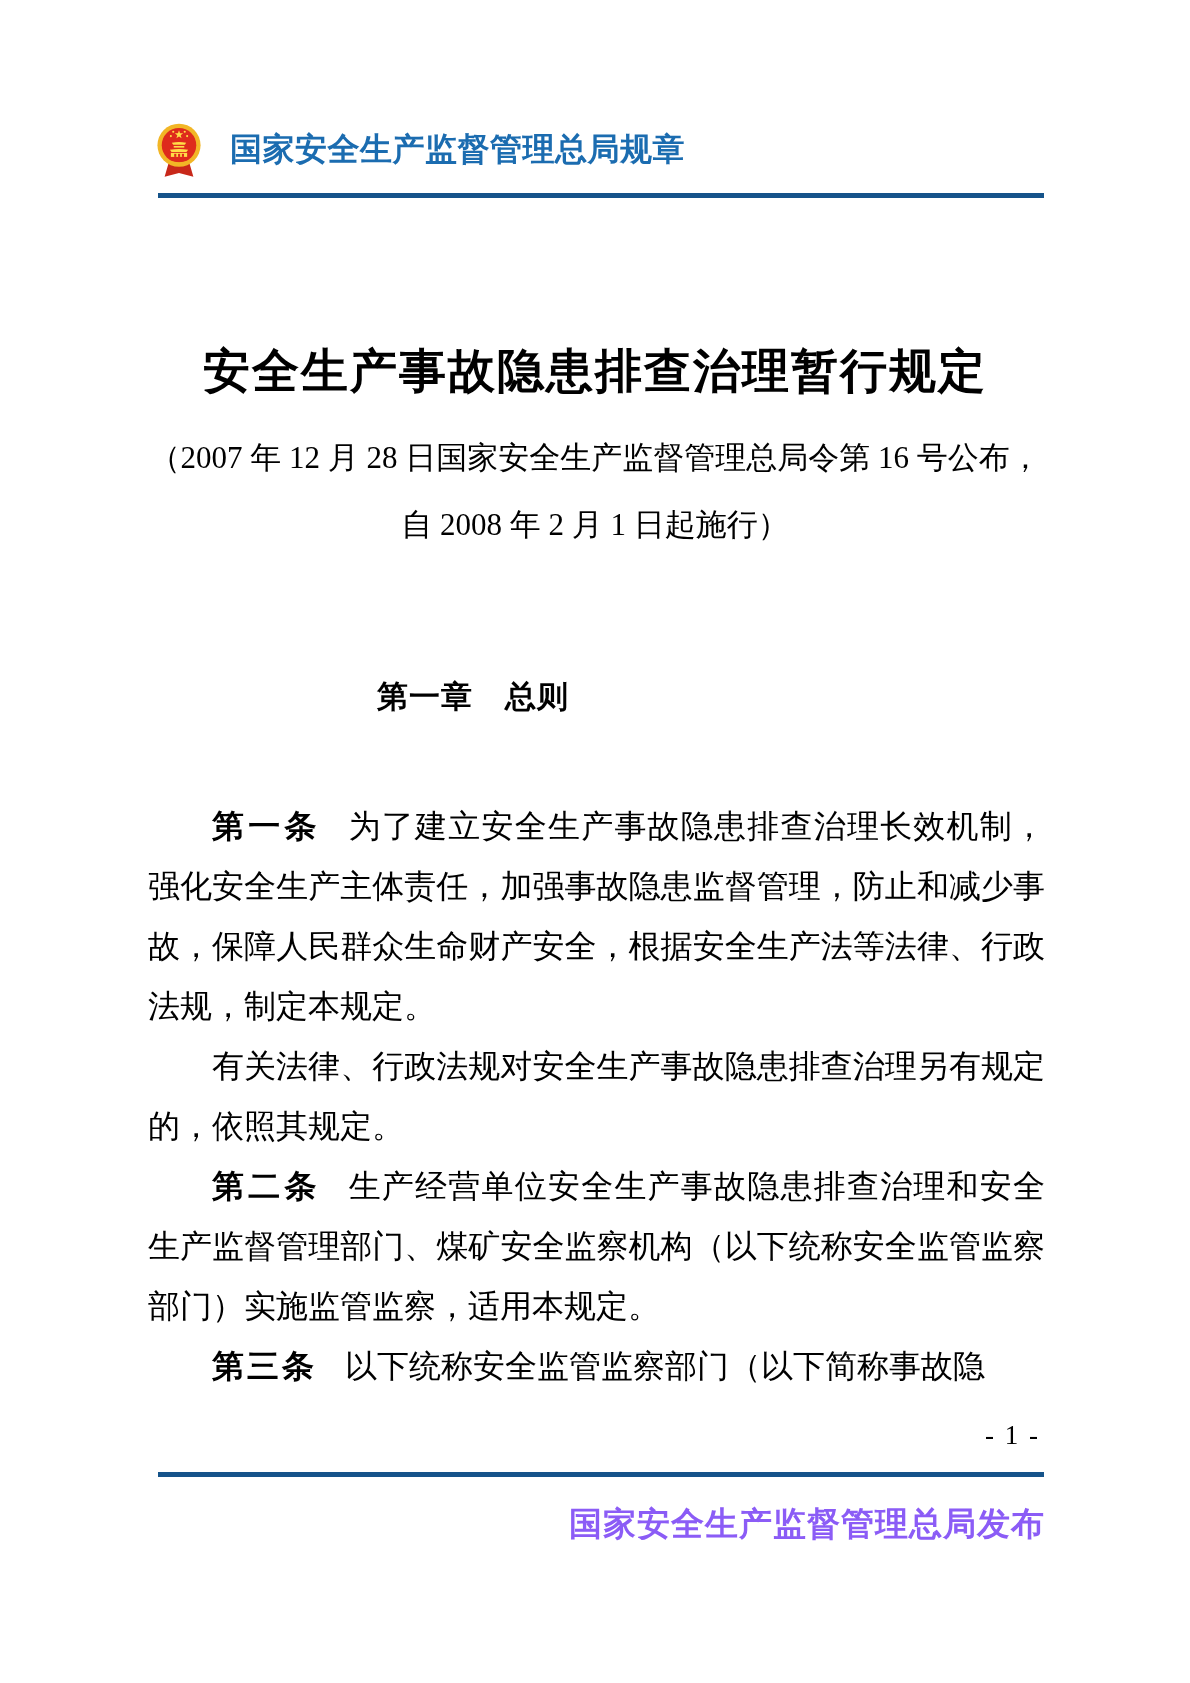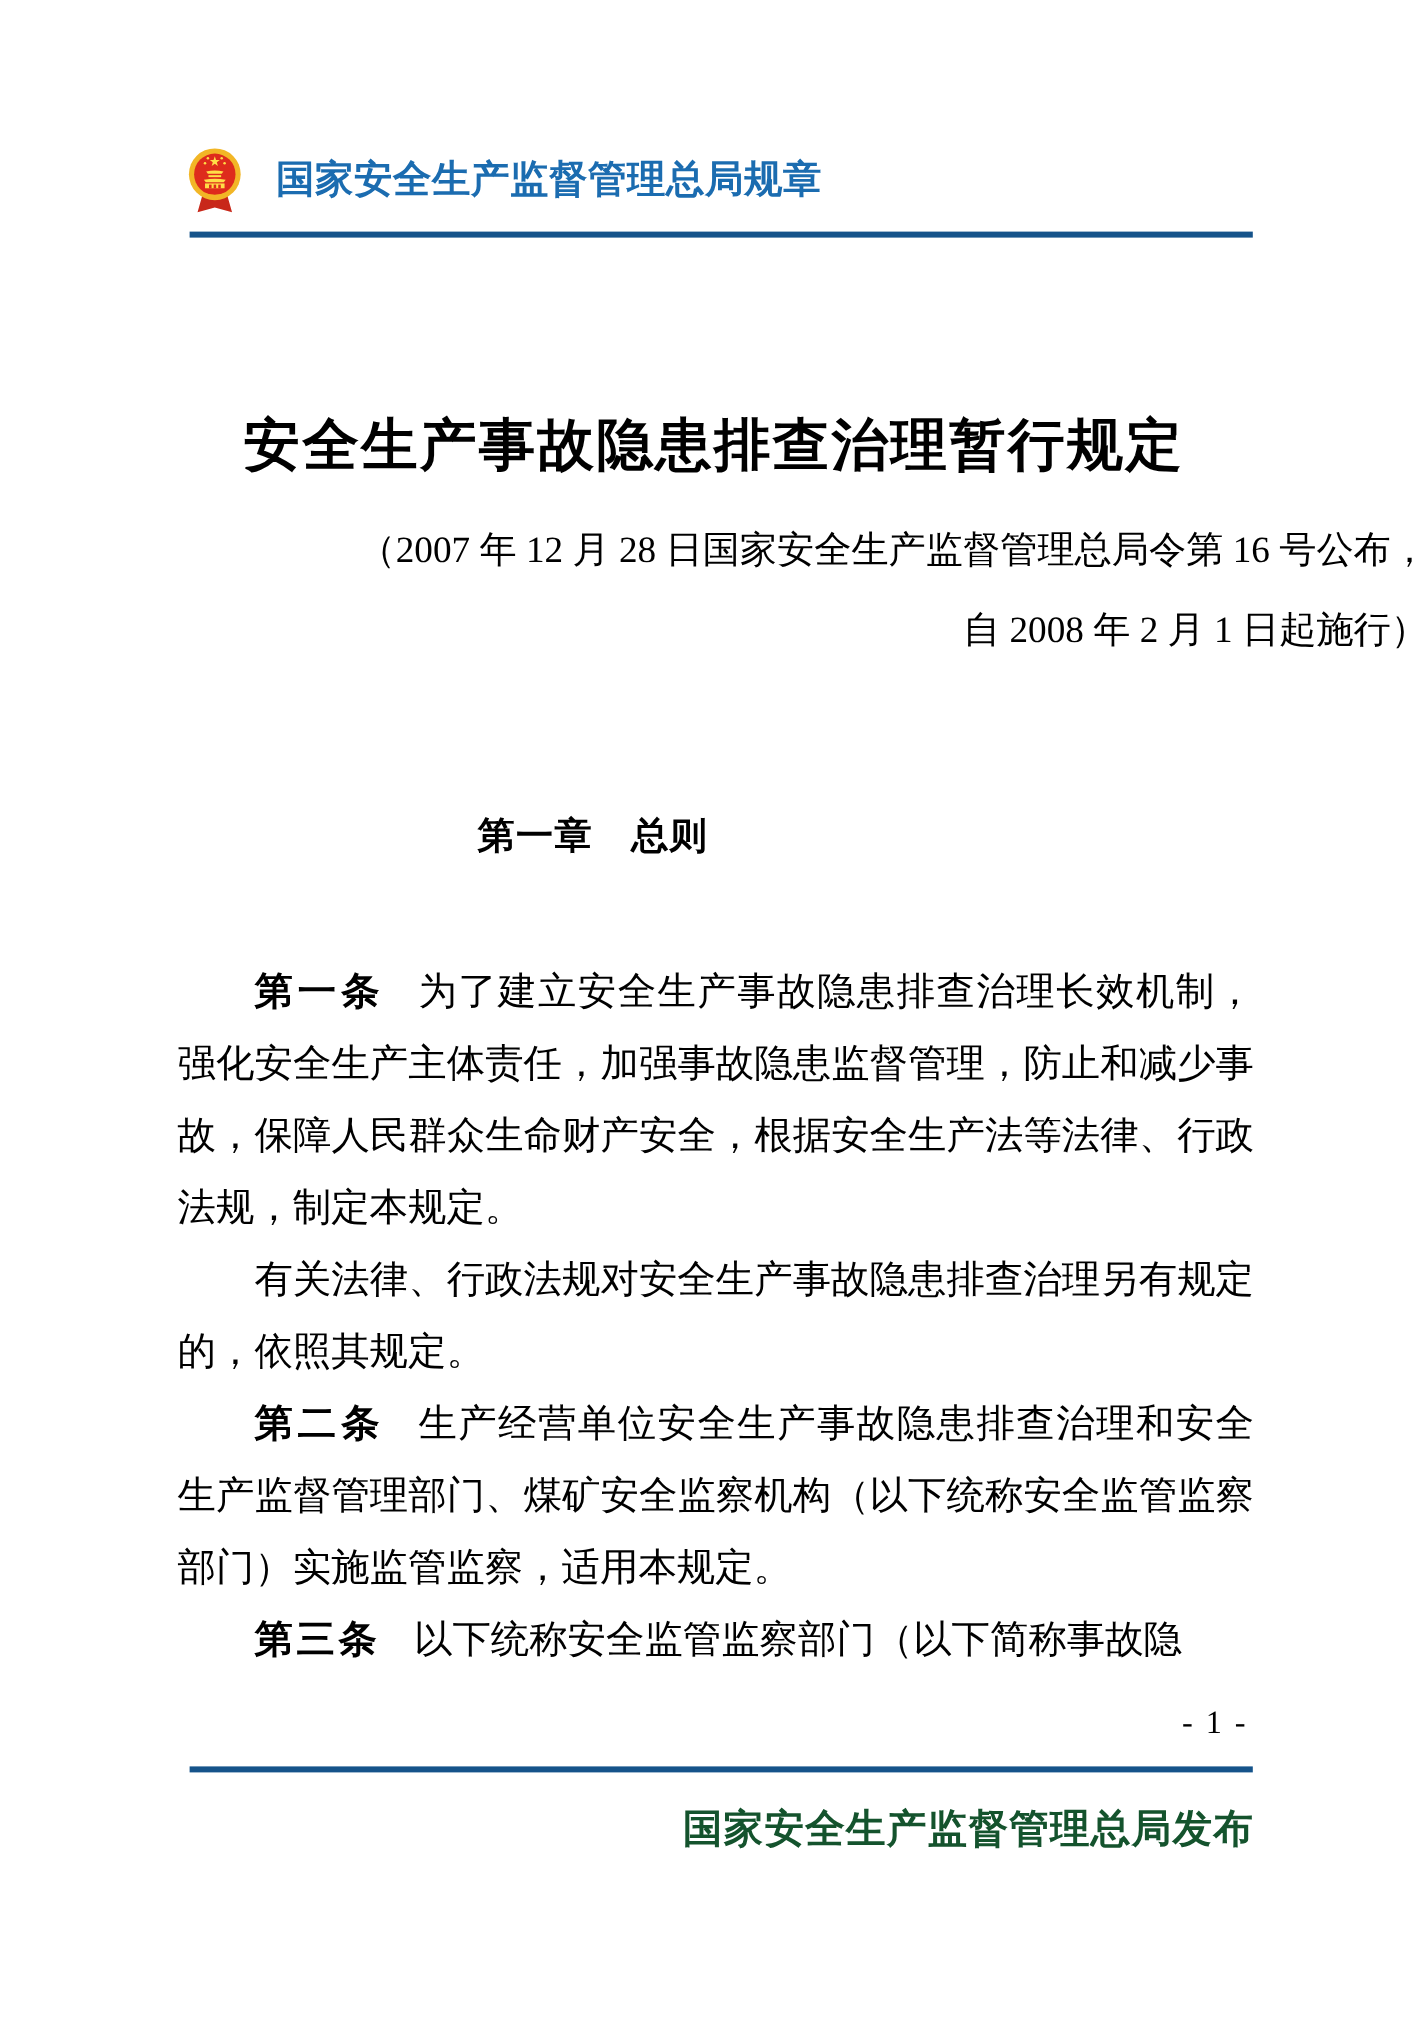--- a/index.html
+++ b/index.html
@@ -28,47 +28,46 @@
   }
   .rule-top { top:193px; }
   .rule-bottom { top:1472px; }
   .doc-title {
     position:absolute; left:0; top:340px; width:1190px;
     text-align:center; font-size:47px; font-weight:700;
     letter-spacing:2px; white-space:nowrap;
   }
   .doc-subtitle {
     position:absolute; left:0; top:424px; width:1190px;
-    text-align:right; font-size:31px; line-height:67px;
+    text-align:center; font-size:31px; line-height:67px;
   }
   .chapter {
     position:absolute; left:0; top:676px; width:946px;
     text-align:center; font-size:31px; font-weight:700;
     font-family:"Liberation Sans","DejaVu Sans",sans-serif;
     letter-spacing:1px;
-    margin-left:21px;
   }
   .body-text {
     position:absolute; left:148px; top:796px; width:897px;
     font-size:32px; line-height:60px;
     text-align:justify;
   }
   .body-text p { text-indent:64px; margin:0; }
   .art {
     font-family:"Liberation Sans","DejaVu Sans",sans-serif;
     font-weight:700; margin-right:28px; letter-spacing:3px;margin-top:36px;
   }
   .art:empty { display:none; margin:0; }
   .page-number {
     position:absolute; right:150px; top:1420px;
     font-size:27px; letter-spacing:2px;
   }
   .footer-pub {
     position:absolute; right:145px; top:1502px;
-    font-size:33px; font-weight:700; color:#14532d;
+    font-size:33px; font-weight:700; color:#8b5cf6;
     letter-spacing:1px; white-space:nowrap;
     font-family:"Liberation Serif","DejaVu Serif",serif;
   }
 </style>
 </head>
 <body>
 
 <div class="page">
 
   <div class="doc-header">

